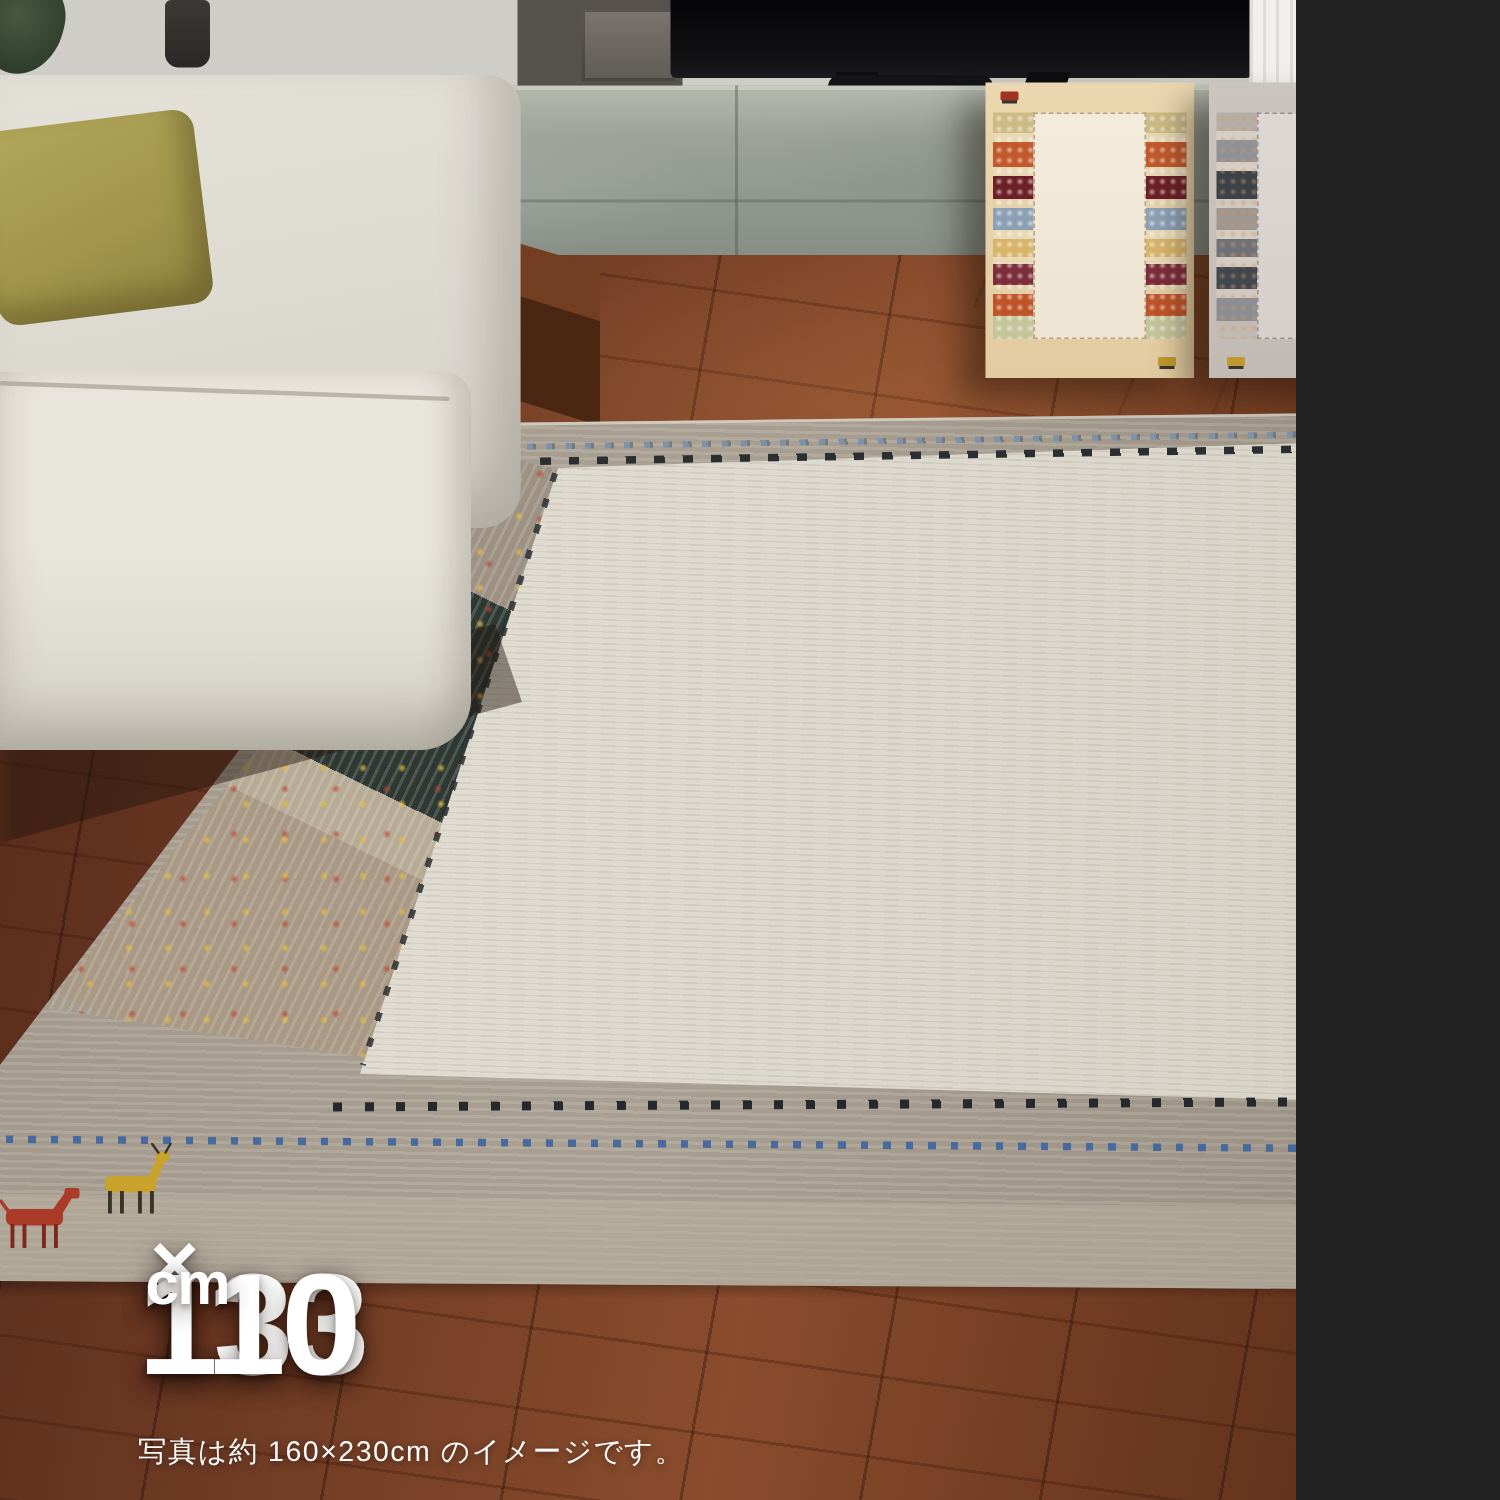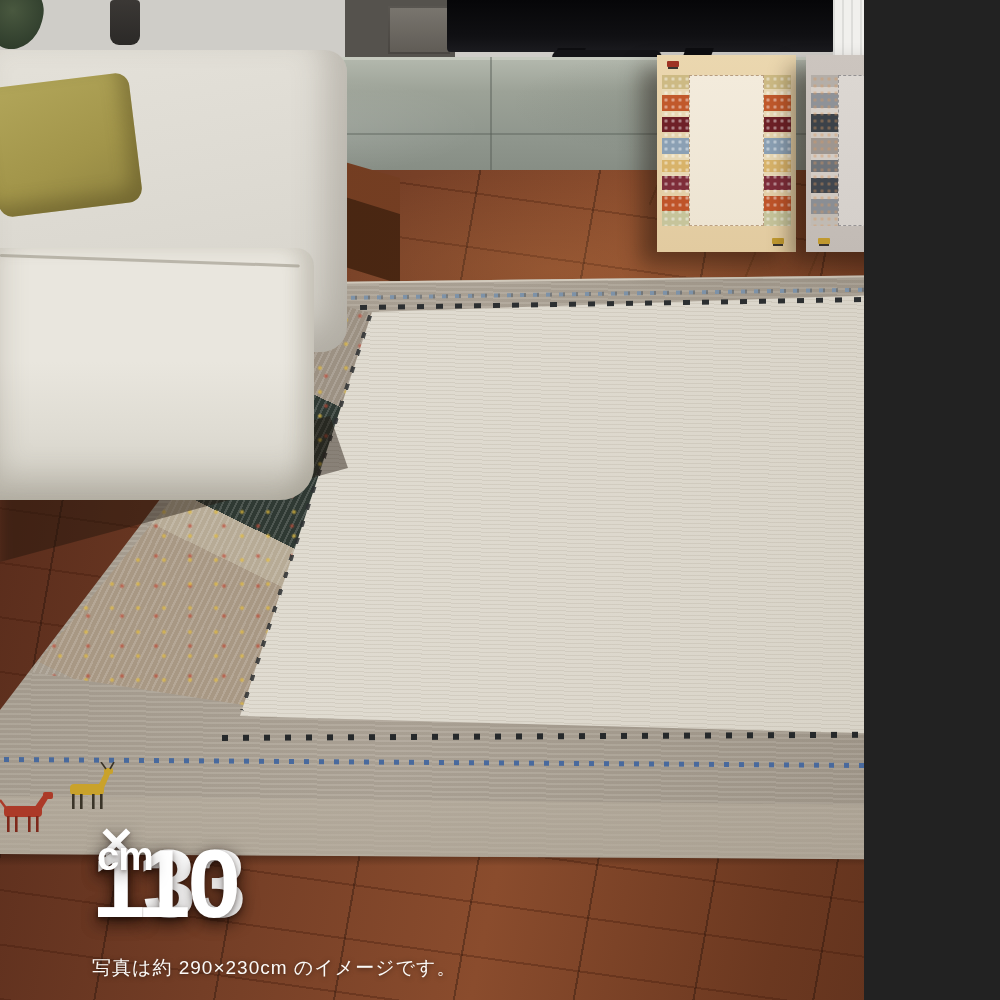--- a/index.html
+++ b/index.html
@@ -283,15 +283,15 @@
     <div class="sw-motif m-yel" style="left:12px;bottom:8px;"></div>
   </div>
 
   <div class="size-label">
     <span class="num">133</span>
     <span class="times">×</span>
     <span class="num">110</span>
     <span class="unit">cm</span>
   </div>
 
-  <div class="caption">写真は約 290×230cm のイメージです。</div>
+  <div class="caption">写真は約 160×230cm のイメージです。</div>
 
 </div>
 
 </body></html>

